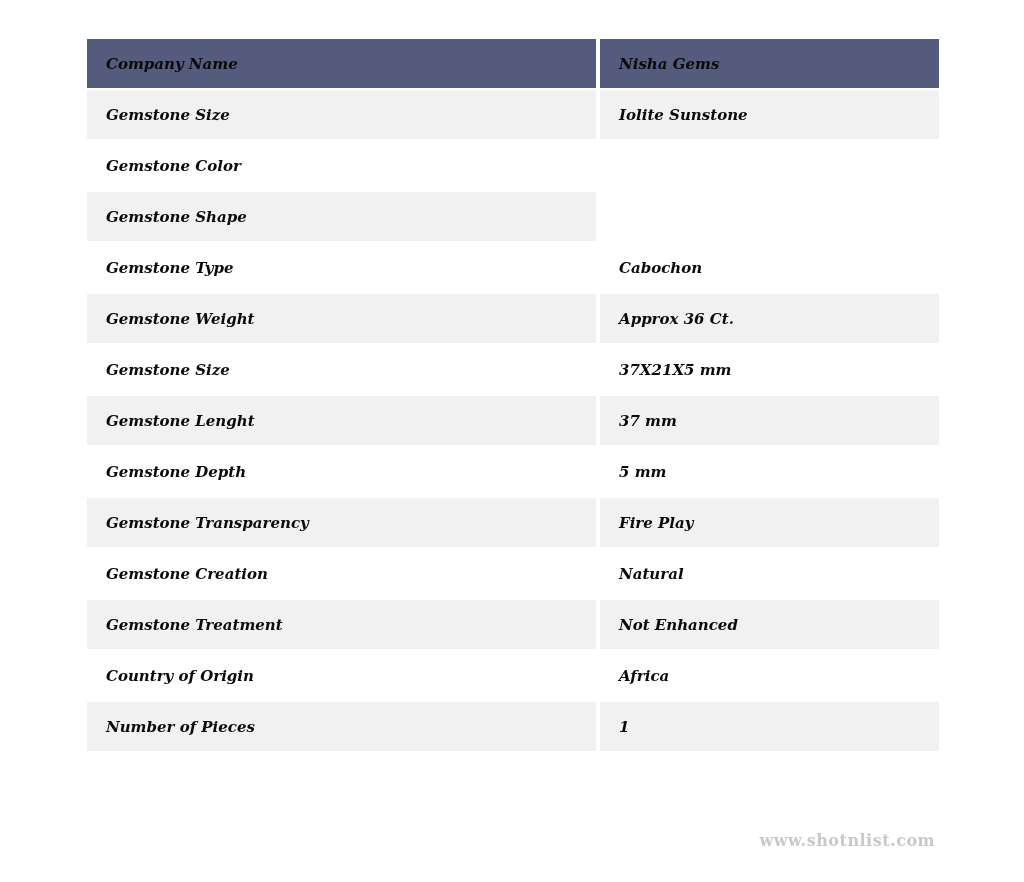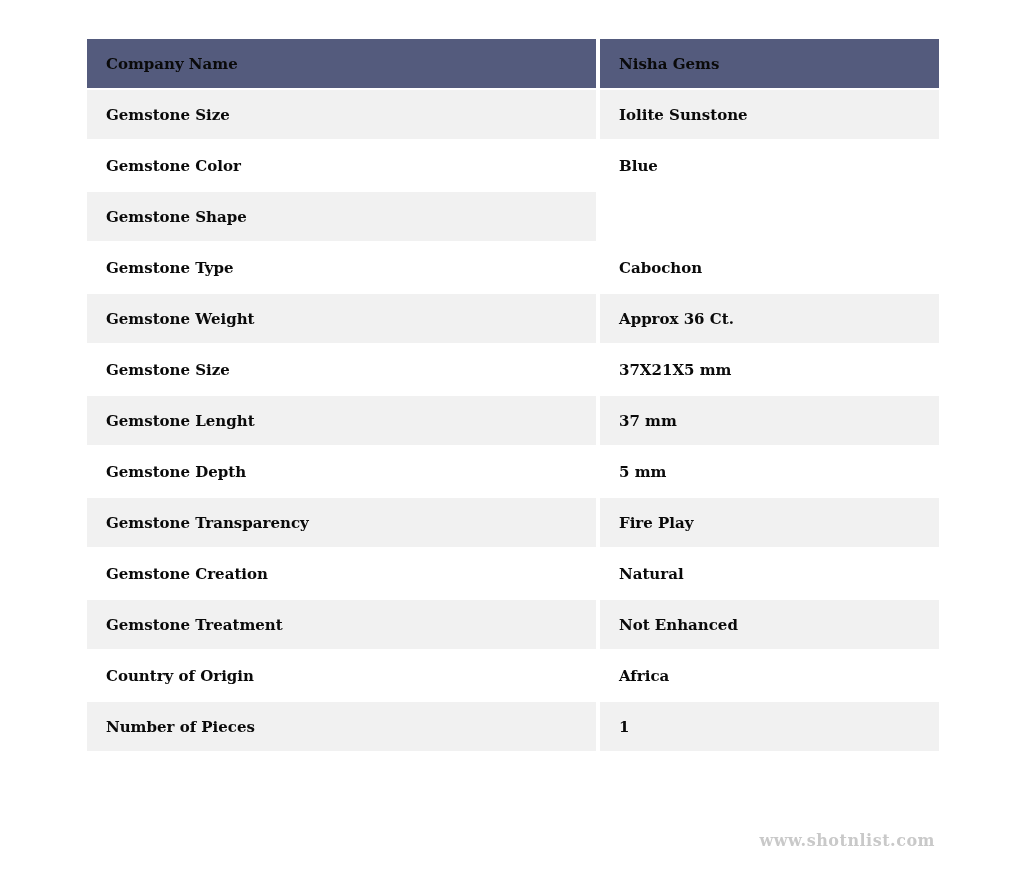--- a/index.html
+++ b/index.html
@@ -16,20 +16,21 @@
     background: #ffffff;
     font-family: "DejaVu Serif", "Liberation Serif", serif;
     position: relative;
     overflow: hidden;
   }
   .spec-table {
     position: absolute;
     left: 87px;
     top: 39px;
     width: 852px;
+    font-style: italic;
   }
   .row {
     display: flex;
     height: 51px;
   }
   .cell {
     display: flex;
     align-items: center;
     padding-left: 19px;
     font-weight: bold;
@@ -82,23 +83,20 @@
       <div class="cell left">
           <span>Gemstone Size</span>
         </div>
       <div class="cell right">
           <span>Iolite Sunstone</span>
         </div>
     </div>
     <div class="row">
       <div class="cell left">
           <span>Gemstone Color</span>
-        </div>
-      <div class="cell right">
-          <span>Blue</span>
         </div>
     </div>
     <div class="row">
       <div class="cell left">
           <span>Gemstone Shape</span>
         </div>
     </div>
     <div class="row">
       <div class="cell left">
           <span>Gemstone Type</span>

